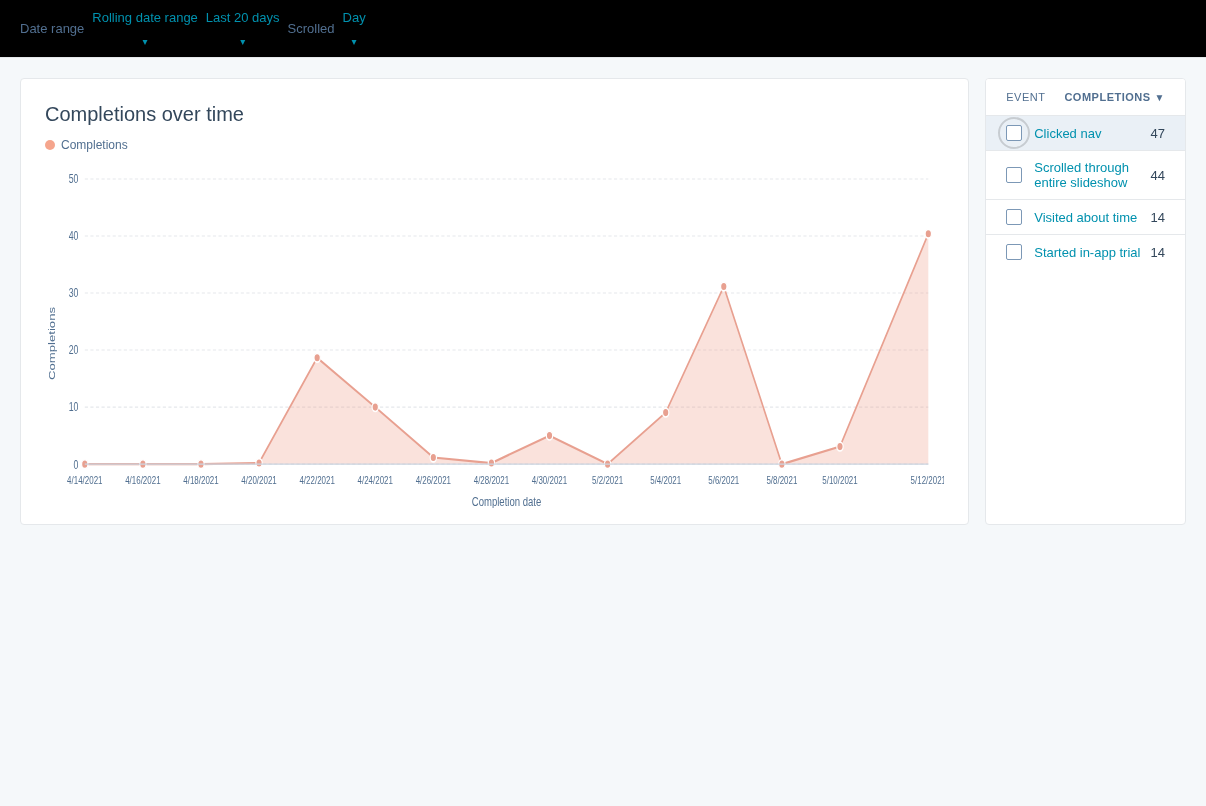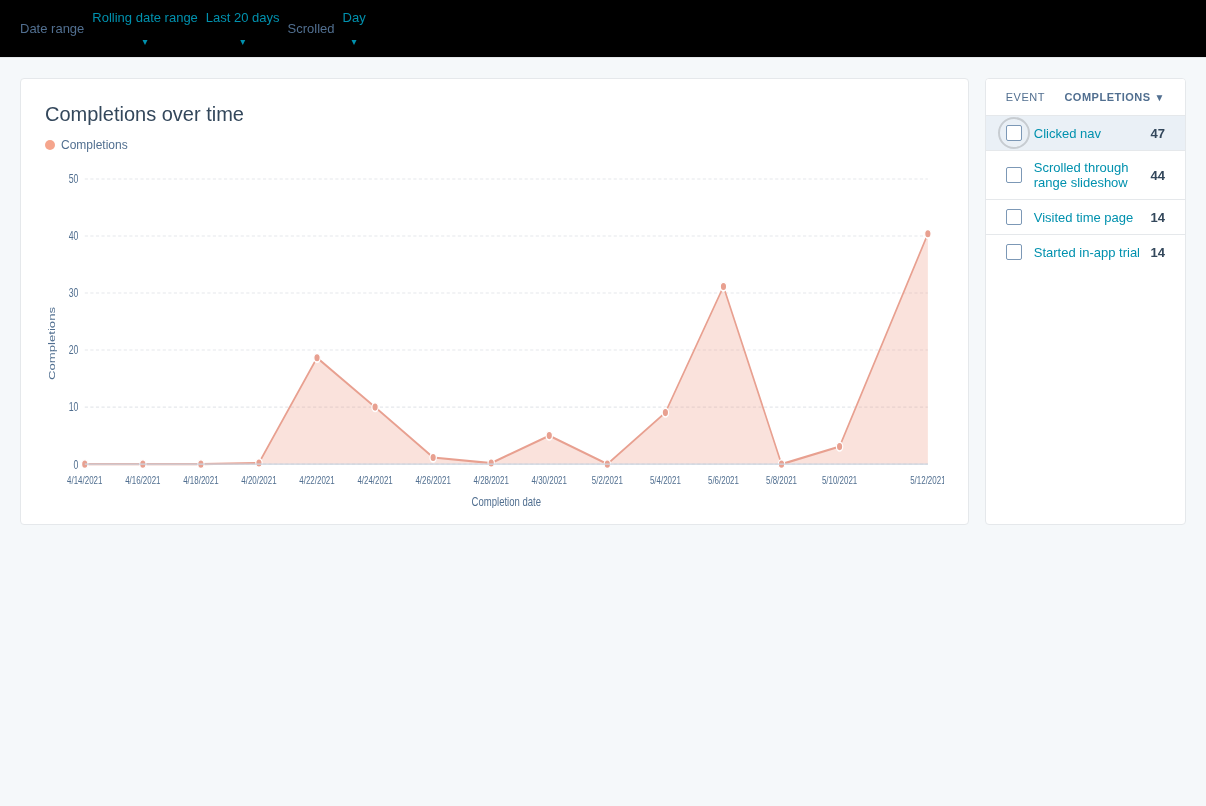--- a/index.html
+++ b/index.html
@@ -183,21 +183,21 @@
 
     .event-name {
       color: #0091ae;
       font-size: 13px;
       cursor: pointer;
     }
 
     .completions-count {
       font-size: 13px;
       color: #33475b;
-      font-weight: 700;
+      font-weight: 400;
     }
   </style>
 </head>
 <body>
 
 <div class="top-bar">
   <span class="top-bar-label">Date range</span>
   <span class="top-bar-dropdown">
     <span>Rolling date range</span>
     <span class="caret">▾</span>
@@ -333,29 +333,29 @@
           
         </div>
         <span class="event-name">Clicked nav</span>
       </div>
       <span class="completions-count">47</span>
     </div>
 
     <div class="table-row">
       <div class="row-left">
         <div class="checkbox"></div>
-        <span class="event-name">Scrolled through range slideshow</span>
+        <span class="event-name">Scrolled through entire slideshow</span>
       </div>
       <span class="completions-count">44</span>
     </div>
 
     <div class="table-row">
       <div class="row-left">
         <div class="checkbox"></div>
-        <span class="event-name">Visited time page</span>
+        <span class="event-name">Visited about time</span>
       </div>
       <span class="completions-count">14</span>
     </div>
 
     <div class="table-row">
       <div class="row-left">
         <div class="checkbox"></div>
         <span class="event-name">Started in-app trial</span>
       </div>
       <span class="completions-count">14</span>

